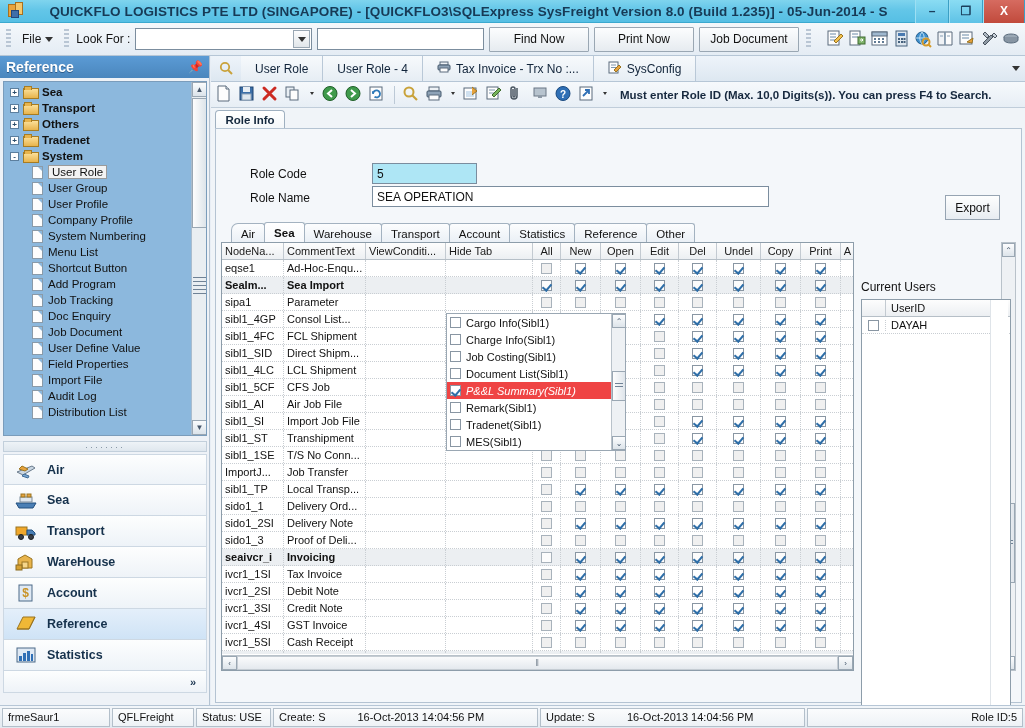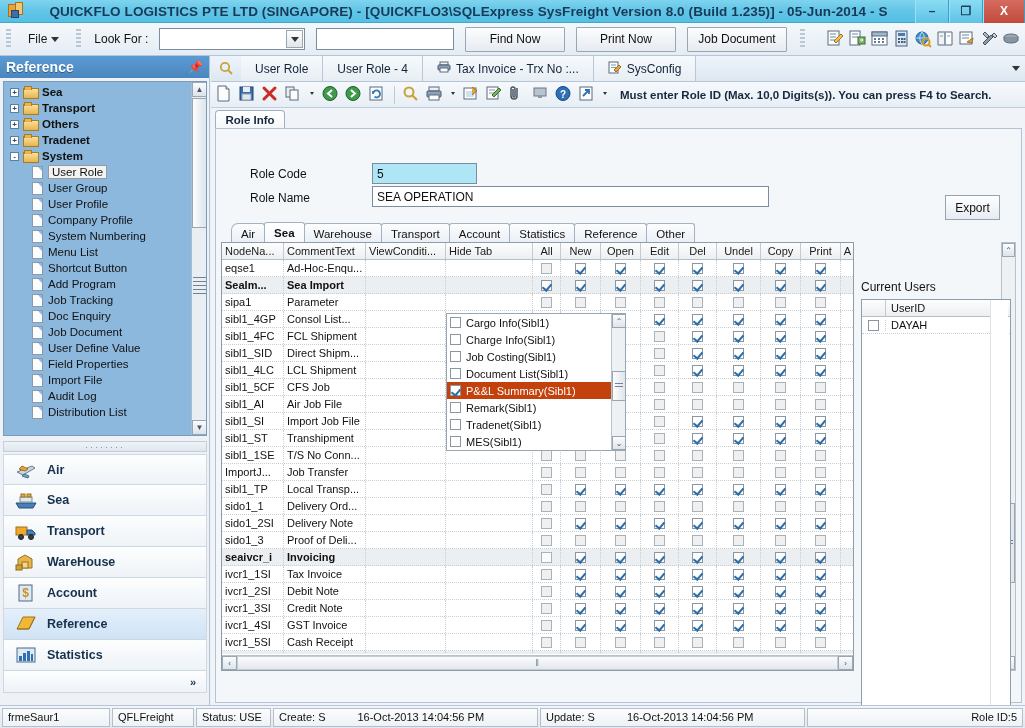--- a/index.html
+++ b/index.html
@@ -40,21 +40,21 @@
     background: linear-gradient(to bottom,#8adcf3,#5ec2e6);
     border-left: 1px solid #9ddff3; border-right: 1px solid #3c9fc4;
   }
   .tb-btn.close { background: linear-gradient(to bottom,#d66b60,#c14a3c); color: #fff; width: 42px; }
 
   
   .menustrip {
     position: absolute; left: 0; top: 23px; width: 1025px; height: 33px;
     background: linear-gradient(to bottom,#f4f8fb,#e4ecf4);
     border-bottom: 1px solid #b6c6d6;
-    display: flex; align-items: center; padding: 0 4px; gap: 11px;
+    display: flex; align-items: center; padding: 0 4px; gap: 5px;
   }
   .grip { width: 5px; height: 20px; background:
       repeating-linear-gradient(to bottom,#b9c6d4 0 2px, transparent 2px 4px);
       margin: 0 2px; flex: none; }
   .menu-file { display: flex; align-items: center; gap: 4px; padding: 2px 4px; font-size: 12px; color: #1a1a1a; }
   .caret-dn { width:0;height:0;border-left:4px solid transparent;border-right:4px solid transparent;border-top:5px solid #333; }
   .lbl-lookfor { font-size: 12px; color: #111; white-space: nowrap; text-align: right; }
   .combo {
     width: 183px; height: 22px; background: #fff; border: 1px solid #7b8d9e;
     display: flex; align-items: center; position: relative;
@@ -244,21 +244,21 @@
             display:flex;align-items:center;justify-content:center;font-size:8px;color:#44566a; }
   .hs-track { flex: 1; height: 14px; background: linear-gradient(to bottom,#fafbfc,#e4e9ee); border: 1px solid #c5ccd3;
               display:flex;align-items:center;justify-content:center;color:#7b8794;font-size:9px;letter-spacing:1px; }
 
   
   .popup {
     position: absolute; left: 224px; top: 70px; width: 180px; height: 138px;
     background: #fff; border: 1px solid #9aa7b3; z-index: 20;
   }
   .popitem { display: flex; align-items: center; gap: 5px; height: 17px; padding-left: 3px; font-size: 11px; color: #111; }
-  .popitem.sel { background: #c2410c; color: #fff; }
+  .popitem.sel { background: #ef4444; color: #fff; font-style: italic; }
   .popitem.sel .cbx { background:#fff; }
   .popscroll { position: absolute; right: 0; top: 0; width: 14px; height: 100%;
                background: #eef1f4; border-left: 1px solid #b9c2ca; }
   .ps-btn { width: 14px; height: 14px; background: linear-gradient(to bottom,#fcfdfe,#dde4ea);
             border: 1px solid #9aa7b3; display:flex;align-items:center;justify-content:center;font-size:8px;color:#44566a; }
   .ps-btn.bot { position: absolute; bottom: 0; }
   .ps-thumb { position: absolute; top: 57px; left: 0; width: 14px; height: 30px;
               background: linear-gradient(to right,#fdfdfd,#dfe5eb); border: 1px solid #9aa7b3;
               display:flex;align-items:center;justify-content:center; }
   .ps-thumb i { display:block; width:8px; height:6px;

